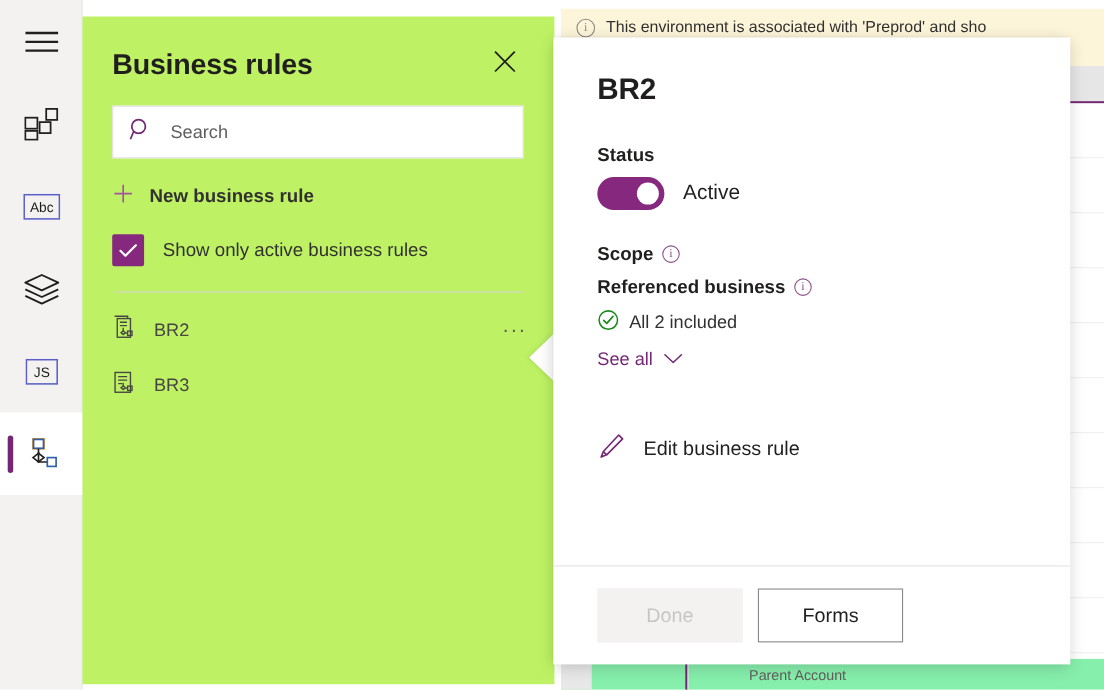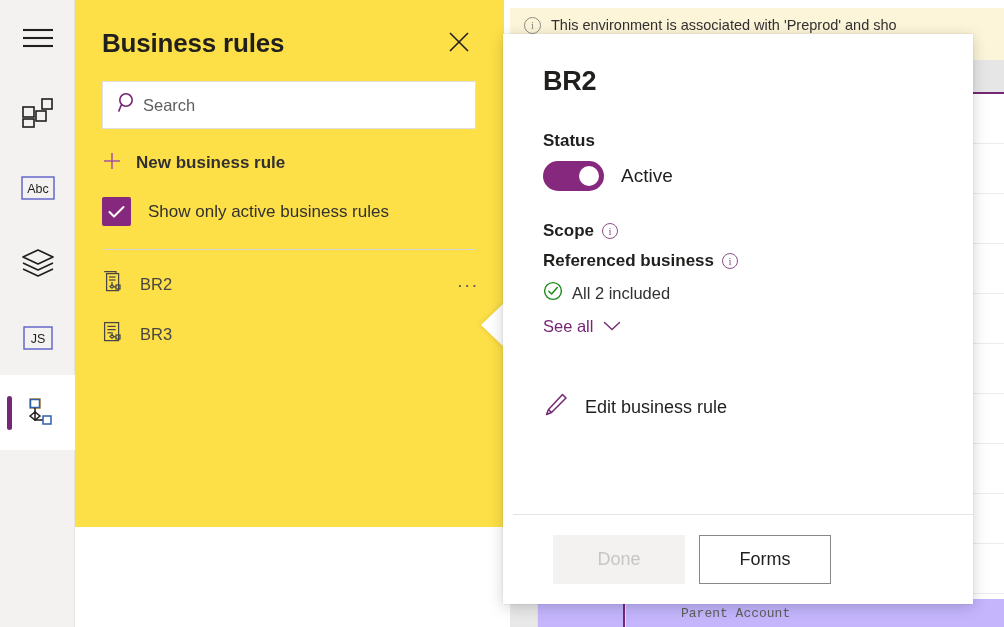--- a/index.html
+++ b/index.html
@@ -54,22 +54,21 @@
     background: #fff;
     display: flex; align-items: center;
     padding-left: 70px;
     font-size: 14px; color: #4a4a4a;
   }
 
   
   .bg-gutter {
     position: absolute; left: 510px; bottom: 0; height: 28px; right: 0;
     display: flex; align-items: flex-start;
-    background: #c4b5fd;
-    font-family: Liberation Mono, monospace;
+    background: #86efac;
   }
   .bg-gutter .cell-a { width: 28px; height: 28px; background: #e8e8e8; border-right:1px solid #e0e0e0;}
   .bg-gutter .cell-pipe { width: 2px; height: 28px; background: #742774; margin-left: 85px;}
   .bg-gutter .cell-b { flex:1; height: 28px; border-left: 1px solid #e3e3e3; padding-left: 55px;
                         font-size: 13px; color: #605e5c; display:flex; align-items:center;}
 
   
   .rail {
     position: absolute; left: 0; top: 0; width: 75px; height: 627px;
     background: #f3f2f1;
@@ -86,22 +85,22 @@
   .rail-item.active::before {
     content: "";
     position: absolute; left: 7px; top: 50%; transform: translateY(-50%);
     width: 4.5px; height: 34px; border-radius: 3px;
     background: #742774;
   }
   .rail-item svg { display: block; }
 
   
   .pane {
-    position: absolute; left: 75px; top: 0; width: 429px; height: 527px;
-    background: #fde047;
+    position: absolute; left: 75px; top: 15px; width: 429px; height: 607px;
+    background: #bef264;
     z-index: 6;
   }
   .pane-header {
     display: flex; align-items: center; justify-content: space-between;
     padding: 28px 30px 0 27px;
   }
   .pane-title {
     font-size: 26px; font-weight: bold; color: #201f1e;
     letter-spacing: -0.2px;
   }
@@ -111,21 +110,21 @@
     cursor: pointer; color: #201f1e;
   }
 
   .search-wrap { padding: 22px 28px 0 27px; }
   .search-box {
     height: 48px;
     background: #ffffff;
     border: 1px solid #e1dfdd;
     display: flex; align-items: center;
     padding: 0 14px;
-    gap: 4px;
+    gap: 16px;
   }
   .search-box .ph {
     font-size: 16.5px; color: #605e5c;
   }
 
   .action-row {
     display: flex; align-items: center; gap: 14px;
     padding: 22px 27px 0 27px;
     cursor: pointer;
     font-weight: bold;
@@ -234,21 +233,21 @@
 
   .edit-row {
     display: flex; align-items: center; gap: 16px;
     cursor: pointer; margin-top: 16px;
   }
   .edit-row .lbl { font-size: 18px; color: #201f1e; }
 
   .flyout-footer {
     border-top: 1px solid #e6e4e2;
     padding: 20px 40px;
-    display: flex; align-items: center; gap: 14px; margin-left: 10px;
+    display: flex; align-items: center; gap: 14px;
   }
   .btn {
     height: 49px; min-width: 132px;
     font-size: 18px;
     display: flex; align-items: center; justify-content: center;
     cursor: pointer;
     font-family: "Liberation Sans", sans-serif;
   }
   .btn-done {
     background: #f3f2f1; color: #c8c6c4; border: 1px solid #f3f2f1;

